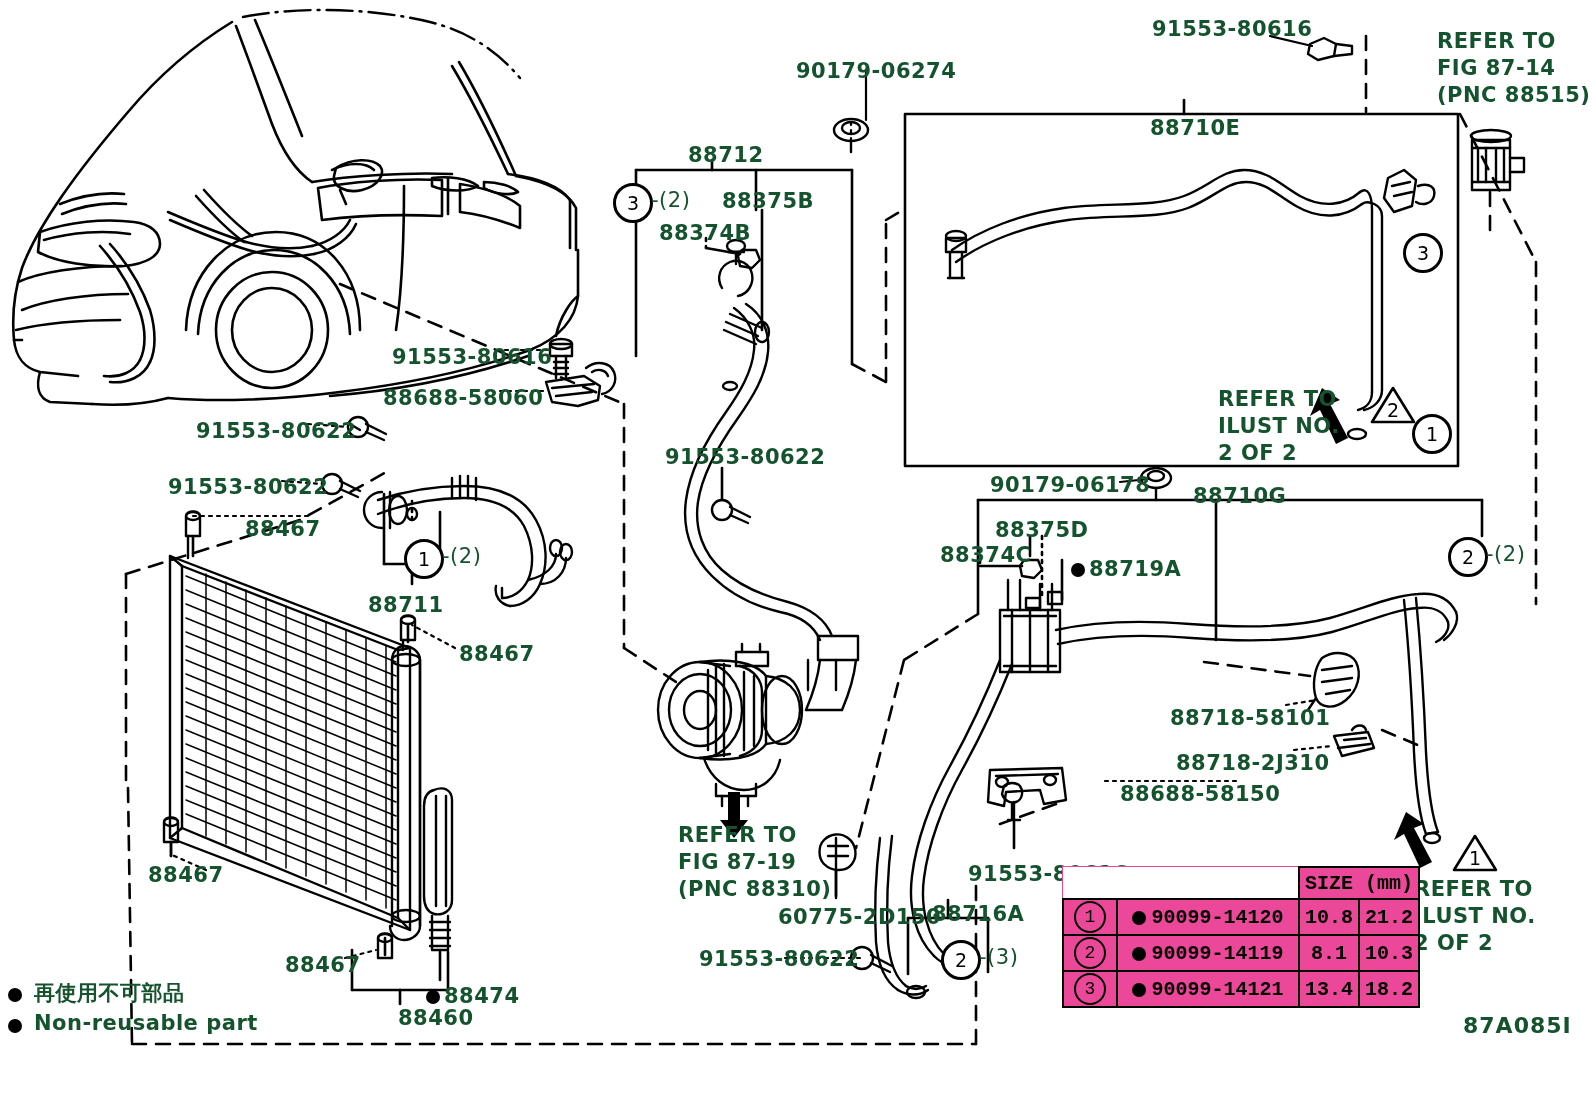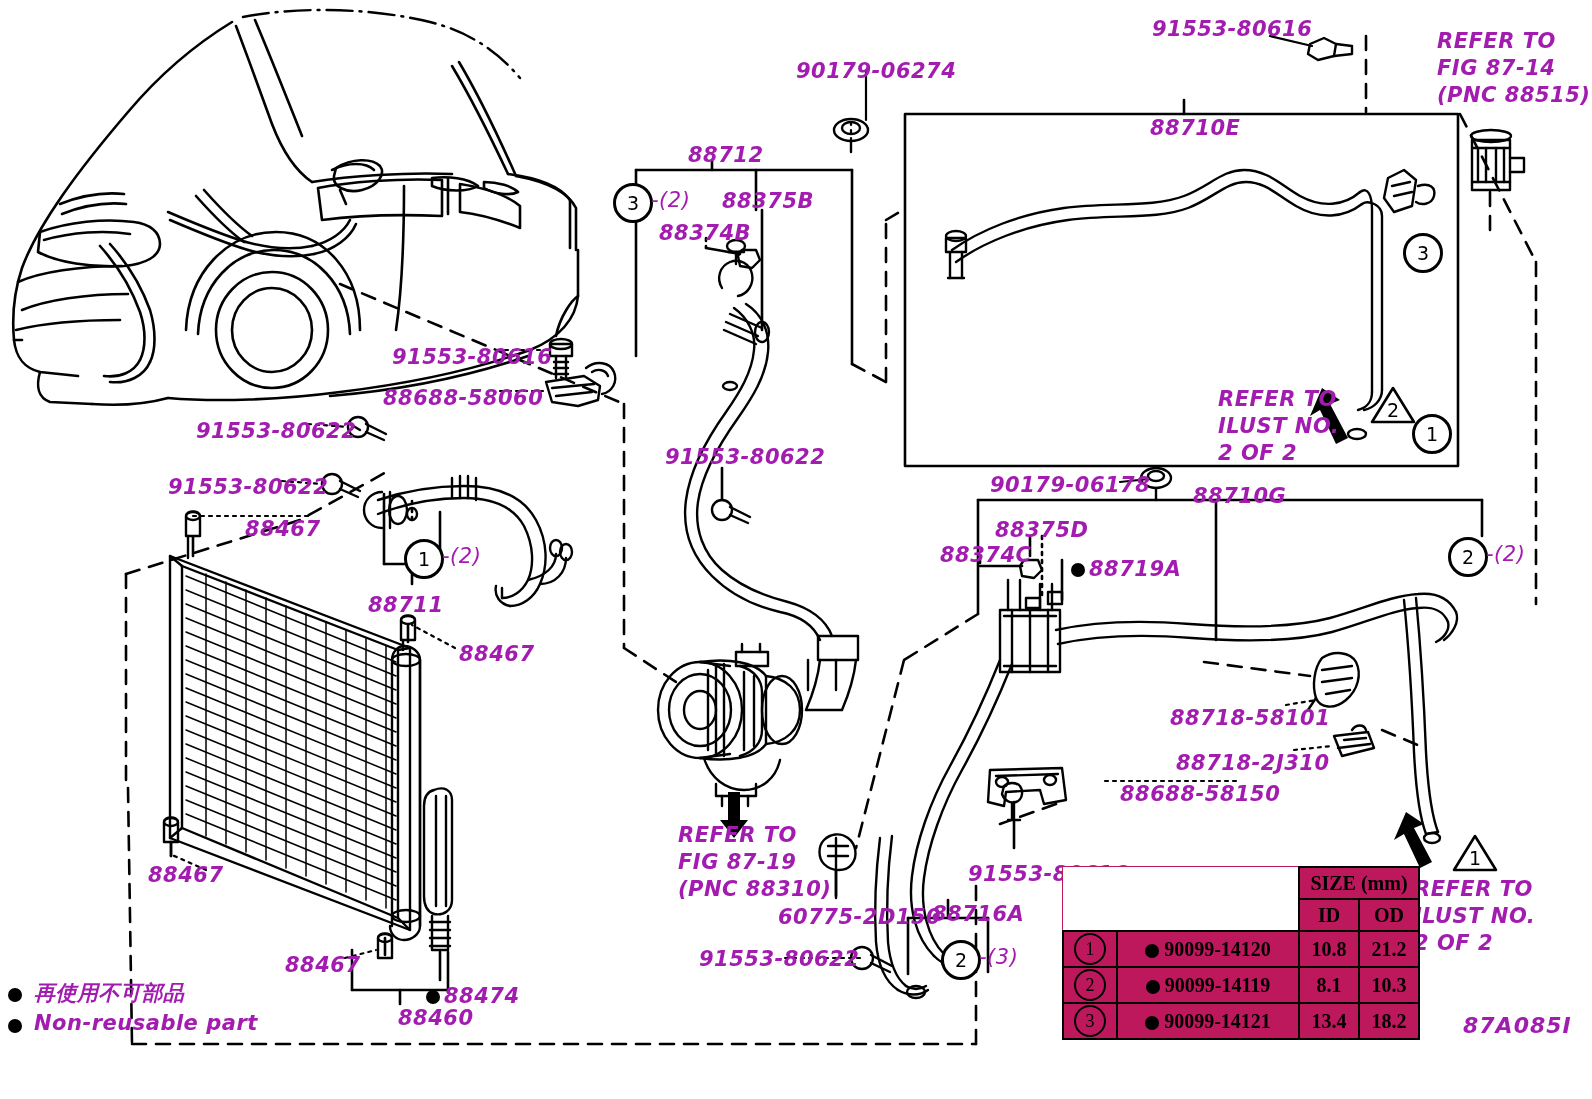--- a/index.html
+++ b/index.html
@@ -7,24 +7,23 @@
     position:relative;width:1592px;height:1099px;background:#fff;
     font-family:"DejaVu Sans","Liberation Sans",sans-serif;
     overflow:hidden;
   }
   .lbl{
     position:absolute;
     font-family:"DejaVu Sans","Liberation Sans",sans-serif;
     font-weight:bold;
     font-size:21px;
     letter-spacing:0.5px;
-    color:#a21caf;
+    color:#14532d;
     white-space:pre;
     line-height:1.28;
-    font-style:italic;
   }
   .lbl.jp{font-weight:bold;font-size:21px;}
   .lbl.code{font-size:22px;letter-spacing:1px;}
   .dot{
     position:absolute;width:14px;height:14px;border-radius:50%;
     background:#000;
   }
   .circ{
     position:absolute;border:3px solid #000;border-radius:50%;
     width:34px;height:34px;
@@ -33,22 +32,22 @@
     font-size:19px;font-weight:normal;background:#fff;color:#000;
   }
   .tri{
     position:absolute;width:46px;height:40px;
   }
   .tri svg{display:block;}
   
   #size-table{
     position:absolute;
     border-collapse:collapse;
-    background:#be185d;
-    font-family:Liberation Serif, serif;
+    background:#ec4899;
+    font-family:Liberation Mono, monospace;
   }
   #size-table th,#size-table td{
     border:2px solid #000;
     font-weight:bold;
     text-align:center;
     color:#000;
     padding:0;
   }
   #size-table th{font-size:20px;height:30px;}
   #size-table td{font-size:20px;height:34px;}
@@ -651,26 +650,20 @@
 
   <div class="lbl code" style="left:1463px;top:1012px;">87A085I</div>
 
   <table id="size-table" style="left:1062px;top:866px;">
     <thead>
       <tr>
         <th style="border:none;background:#fff;"></th>
         <th style="border:none;background:#fff;"></th>
         <th colspan="2">SIZE (mm)</th>
       </tr>
-      <tr>
-        <th style="border:none;background:#fff;"></th>
-        <th style="border:none;background:#fff;"></th>
-        <th class="tdnum">ID</th>
-        <th class="tdnum">OD</th>
-      </tr>
     </thead>
     <tbody id="size-table-body">
         <tr>
           <td class="tdmark"><span style="display:inline-flex;align-items:center;justify-content:center;width:28px;height:28px;border:2.5px solid #000;border-radius:50%;font-size:18px;font-weight:normal;">1</span></td>
           <td class="tdpart"><span class="dot" style="position:relative;display:inline-block;left:0;top:2px;margin-right:5px;"></span><span>90099-14120</span></td>
           <td class="tdnum">10.8</td>
           <td class="tdnum">21.2</td>
         </tr>
         <tr>
           <td class="tdmark"><span style="display:inline-flex;align-items:center;justify-content:center;width:28px;height:28px;border:2.5px solid #000;border-radius:50%;font-size:18px;font-weight:normal;">2</span></td>

